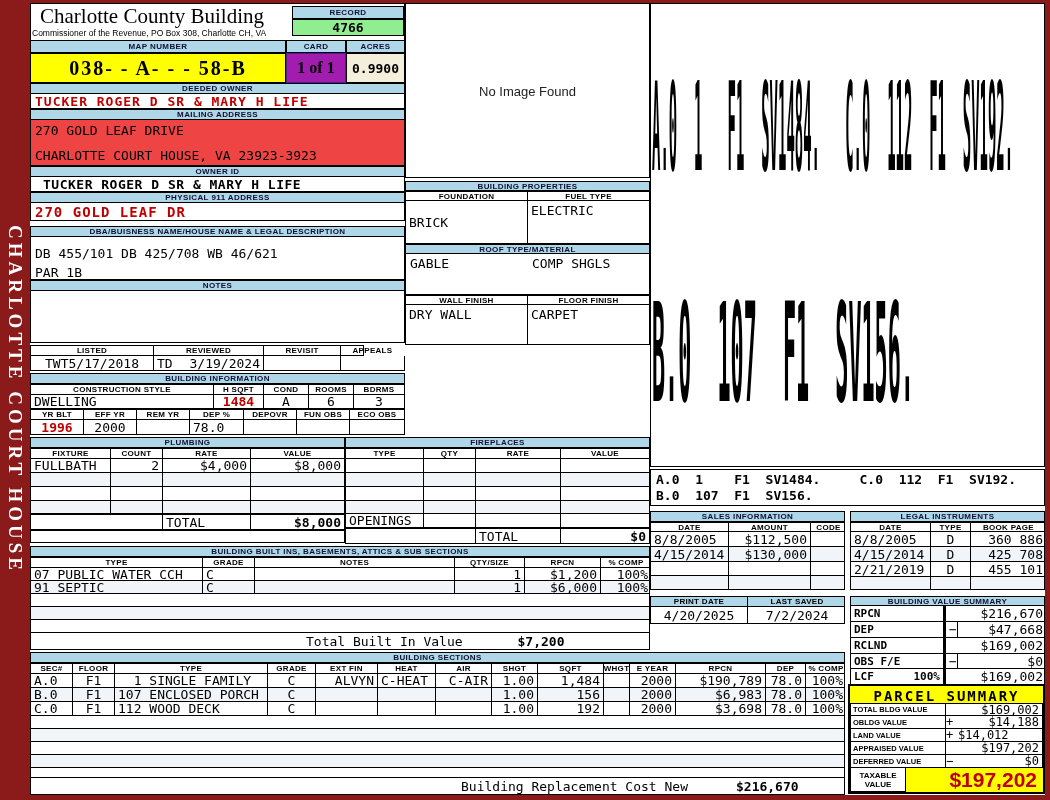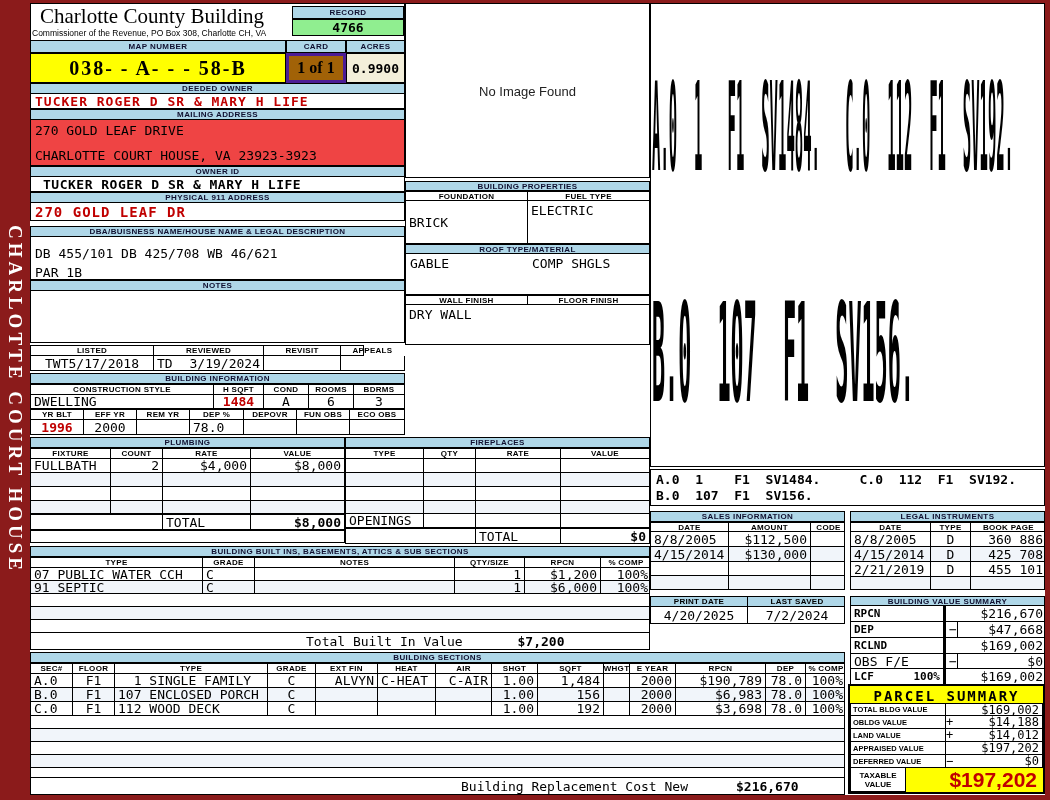--- a/index.html
+++ b/index.html
@@ -41,21 +41,21 @@
 <div class="box" style="left:30px;top:3px;width:375px;height:63px"></div>
 <div class="abs" style="left:40px;top:4px;width:250px;height:24px;font:21px 'Liberation Serif',serif">Charlotte County Building</div>
 <div class="abs" style="left:32px;top:28px;width:258px;height:10px;font:8.5px 'Liberation Sans',sans-serif">Commissioner of the Revenue, PO Box 308, Charlotte CH, VA</div>
 <div class="bar" style="left:292px;top:6px;width:112px;height:13px">RECORD</div>
 <div class="abs m13 b ctr flexrow" style="left:292px;top:19px;width:112px;height:17px;background:#90EE90;border:1px solid #000;justify-content:center">4766</div>
 
 <div class="bar" style="left:30px;top:40px;width:256px;height:13px">MAP NUMBER</div>
 <div class="bar" style="left:286px;top:40px;width:60px;height:13px">CARD</div>
 <div class="bar" style="left:346px;top:40px;width:59px;height:13px">ACRES</div>
 <div class="abs flexrow ctr" style="left:30px;top:53px;width:256px;height:30px;background:#FFFF00;border:1px solid #000;font:bold 20px 'Liberation Serif',serif;letter-spacing:2px;justify-content:center">038- - A- -  - 58-B</div>
-<div class="abs flexrow ctr" style="left:286px;top:53px;width:60px;height:30px;background:#a16207;border:3px solid #4c1d95;font:bold 16px 'Liberation Serif',serif;justify-content:center">1 of 1</div>
+<div class="abs flexrow ctr" style="left:286px;top:53px;width:60px;height:30px;background:#a21caf;border:1px solid #4c1d95;font:bold 16px 'Liberation Serif',serif;justify-content:center">1 of 1</div>
 <div class="abs m13 b flexrow" style="left:346px;top:53px;width:59px;height:30px;background:#F3EFDA;border:1px solid #000;justify-content:center">0.9900</div>
 
 <div class="bar" style="left:30px;top:83px;width:375px;height:11px">DEEDED OWNER</div>
 <div class="abs m13 b red flexrow" style="left:30px;top:94px;width:375px;height:15px;border:1px solid #000;border-top:none;background:#fff;padding-left:4px;letter-spacing:1px">TUCKER ROGER D SR &amp; MARY H LIFE</div>
 <div class="bar" style="left:30px;top:109px;width:375px;height:11px">MAILING ADDRESS</div>
 <div class="abs" style="left:30px;top:120px;width:375px;height:46px;border:1px solid #000;border-top:none;background:#ef4444">
   <div class="m13" style="padding:3px 0 0 4px">270 GOLD LEAF DRIVE</div>
   <div class="m13" style="position:absolute;left:4px;bottom:2px">CHARLOTTE COURT HOUSE, VA 23923-3923</div>
 </div>
 <div class="bar" style="left:30px;top:166px;width:375px;height:11px">OWNER ID</div>
@@ -330,20 +330,21 @@
 <div class="abs" style="left:405px;top:254px;width:245px;height:41px;border:1px solid #000;border-top:none;background:#fff">
   <span class="m13" style="position:absolute;left:4px;top:2px">GABLE</span>
   <span class="m13" style="position:absolute;left:126px;top:2px">COMP SHGLS</span>
 </div>
 <div class="colh" style="left:405px;top:295px;width:245px;height:10px;grid-template-columns:122px 121px">
   <div>WALL FINISH</div>
   <div>FLOOR FINISH</div>
 </div>
 <div class="grow" style="left:405px;top:305px;width:245px;height:40px;grid-template-columns:122px 121px">
   <div class="m13" style="align-items:flex-start;padding-top:2px">DRY WALL</div>
+  <div class="m13" style="align-items:flex-start;padding-top:2px">CARPET</div>
 </div>
 
 <div class="box" style="left:650px;top:3px;width:395px;height:464px"></div>
 <div class="big" style="left:652px;top:55px;transform:scale(0.93,8.2)">A.0  1   F1  SV1484.   C.0  112  F1  SV192.</div>
 <div class="big" style="left:652px;top:272px;transform:scale(1.45,9.2)">B.0  107  F1  SV156.</div>
 <div class="box" style="left:650px;top:469px;width:395px;height:37px">
   <div class="m13 b pre" style="padding:2px 0 0 5px">A.0  1    F1  SV1484.     C.0  112  F1  SV192.</div>
   <div class="m13 b pre" style="padding:1px 0 0 5px">B.0  107  F1  SV156.</div>
 </div>
 
@@ -418,21 +419,21 @@
 <div class="grow m13" style="left:850px;top:622px;width:195px;height:16px;grid-template-columns:93px 14px 88px">
   <div style="font-size:11px;font-weight:bold;font-family:'DejaVu Sans Mono',monospace">DEP</div>
   <div style="border-left:2px solid #000">−</div>
   <div class="r" style="border-left:none">$47,668</div>
 </div>
 <div class="grow m13" style="left:850px;top:638px;width:195px;height:16px;grid-template-columns:93px 102px">
   <div style="font-size:11px;font-weight:bold;font-family:'DejaVu Sans Mono',monospace">RCLND</div>
   <div class="r" style="border-left:2px solid #000">$169,002</div>
 </div>
 <div class="grow m13" style="left:850px;top:654px;width:195px;height:15px;grid-template-columns:93px 14px 88px">
-  <div style="font-size:13px;font-weight:normal;font-family:'DejaVu Sans Mono',monospace">OBS F/E</div>
+  <div style="font-size:11px;font-weight:bold;font-family:'DejaVu Sans Mono',monospace">OBS F/E</div>
   <div style="border-left:2px solid #000">−</div>
   <div class="r" style="border-left:none">$0</div>
 </div>
 <div class="grow m13" style="left:850px;top:669px;width:195px;height:16px;grid-template-columns:93px 102px">
   <div style="justify-content:space-between;font-size:11px;font-weight:bold;font-family:'DejaVu Sans Mono',monospace">
       <span>LCF</span>
       <span>100%</span>
     </div>
   <div class="r" style="border-left:2px solid #000">$169,002</div>
 </div>
@@ -450,21 +451,21 @@
     <div style="width:96px;height:13px;background:#fff;border:1px solid #000;border-top:none;font:bold 7.5px 'Liberation Sans',sans-serif;display:flex;align-items:center;padding-left:2px">OBLDG VALUE</div>
     <div class="m12 flexrow" style="flex:1;height:13px;background:#fff;border:1px solid #000;border-left:none;border-top:none">
         <span style="width:12px">+</span>
         <span style="flex:1;text-align:right;padding-right:3px">$14,188</span>
       </div>
   </div>
   <div class="flexrow" style="height:13px">
     <div style="width:96px;height:13px;background:#fff;border:1px solid #000;border-top:none;font:bold 7.5px 'Liberation Sans',sans-serif;display:flex;align-items:center;padding-left:2px">LAND VALUE</div>
     <div class="m12 flexrow" style="flex:1;height:13px;background:#fff;border:1px solid #000;border-left:none;border-top:none">
         <span style="width:12px">+</span>
-        <span style="flex:1;text-align:right;padding-right:3px">$14,012</span>
+        <span style="flex:1;text-align:left;padding-right:3px">$14,012</span>
       </div>
   </div>
   <div class="flexrow" style="height:13px">
     <div style="width:96px;height:13px;background:#fff;border:1px solid #000;border-top:none;font:bold 7.5px 'Liberation Sans',sans-serif;display:flex;align-items:center;padding-left:2px">APPRAISED VALUE</div>
     <div class="m12 flexrow" style="flex:1;height:13px;background:#fff;border:1px solid #000;border-left:none;border-top:none">
         <span style="width:12px"></span>
         <span style="flex:1;text-align:right;padding-right:3px">$197,202</span>
       </div>
   </div>
   <div class="flexrow" style="height:13px">

